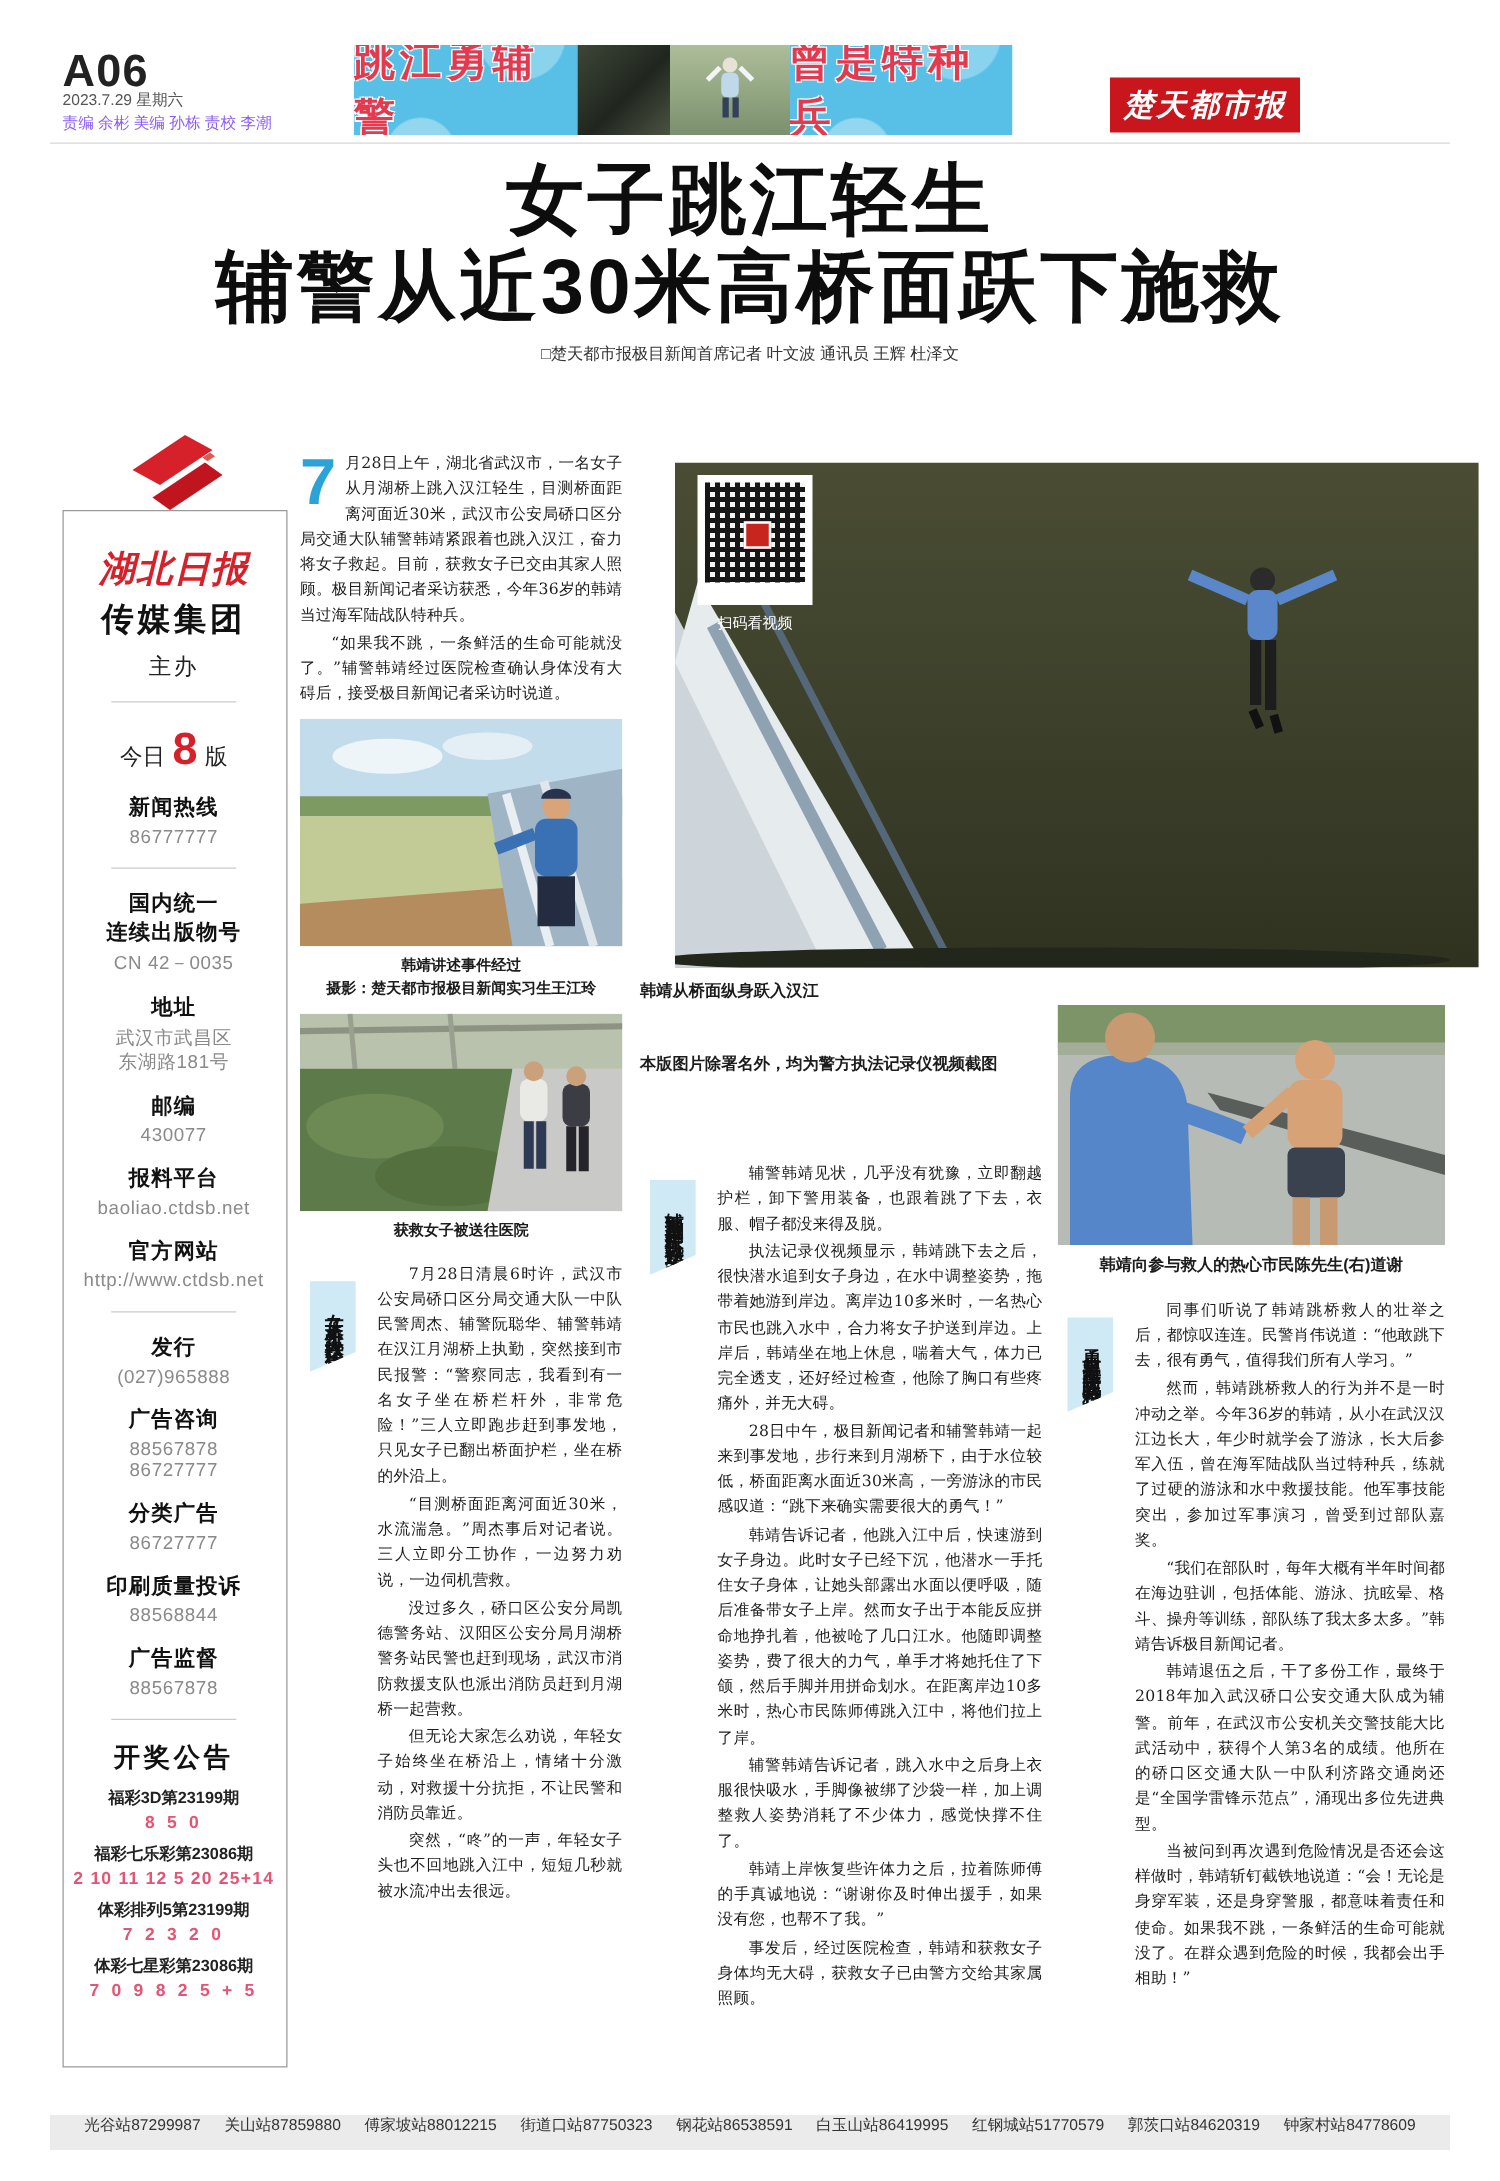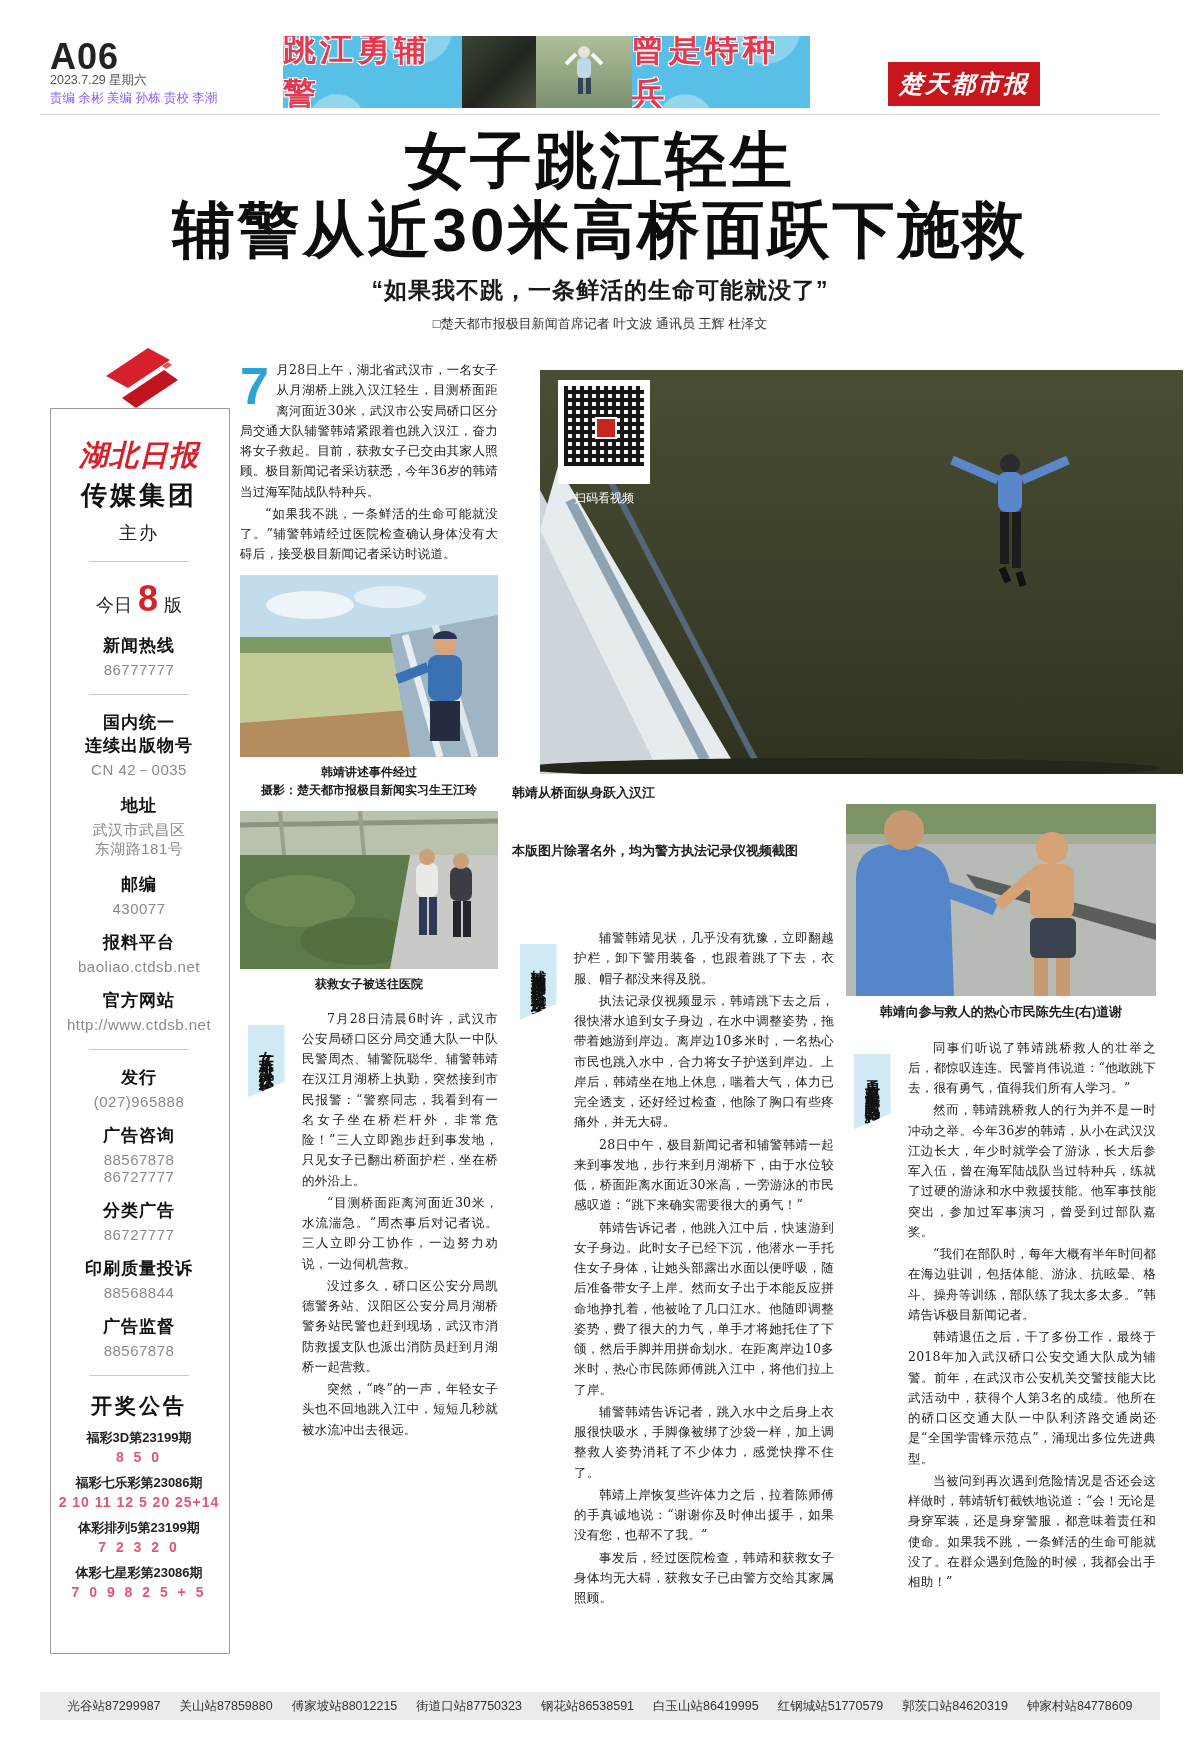--- a/index.html
+++ b/index.html
@@ -82,21 +82,21 @@
         padding:6px 6px 4px 6px;box-sizing:border-box;}
   .qr{width:80px;height:80px;position:relative;
       background-image:repeating-linear-gradient(0deg,#161616 0 4px,transparent 4px 8px),
                        repeating-linear-gradient(90deg,#161616 0 4px,transparent 4px 8px);
       background-color:#f4f4f4;}
   .qr .qrc{position:absolute;left:31px;top:31px;width:18px;height:18px;background:#c9251f;border:2px solid #fff;}
   .qrcap{position:absolute;left:40px;top:120px;width:104px;text-align:center;color:#fff;font-size:12px;}
 
   
   .foot{left:40px;top:1692px;width:1120px;height:28px;background:#ebebeb;display:flex;
-        align-items:center;justify-content:center;gap:19px;font-size:12.5px;color:#333;}
+        justify-content:center;gap:19px;font-size:12.5px;color:#333;}
 </style>
 </head>
 <body>
 
 <div class="page">
 
   <div class="abs pageno">A06</div>
   <div class="abs hdate">2023.7.29 星期六</div>
   <div class="abs heds">责编 余彬 美编 孙栋 责校 李潮</div>
 
@@ -120,21 +120,20 @@
   </div>
 
   <div class="abs masthead">
     <span>楚天都市报</span>
   </div>
   <div class="abs toprule"></div>
 
   <div class="abs hl">
     <div class="hl1">女子跳江轻生</div>
     <div class="hl2">辅警从近30米高桥面跃下施救</div>
-    <div class="hlsub">“如果我不跳，一条鲜活的生命可能就没了”</div>
     <div class="hlby">□楚天都市报极目新闻首席记者 叶文波 通讯员 王辉 杜泽文</div>
   </div>
 
   <div class="abs sbox"></div>
   <svg class="abs sblogo" viewBox="0 0 94 92">
     <path d="M14 36 L56 8 L78 20 L36 48 Z" fill="#d6212b"></path>
     <path d="M30 58 L72 30 L86 40 L44 68 Z" fill="#c0151f"></path>
     <path d="M70 26 l6 -4 l4 3 l-6 4 Z" fill="#e05a4e"></path>
   </svg>
   <div class="abs sb">
@@ -290,20 +289,21 @@
 
     <div class="secrow">
       <div class="ribcol">
         <div class="sectitle">惊魂</div>
         <div class="vrib">女子从桥上跳入汉江轻生</div>
       </div>
       <div class="sectext btext">
         <p>7月28日清晨6时许，武汉市公安局硚口区分局交通大队一中队民警周杰、辅警阮聪华、辅警韩靖在汉江月湖桥上执勤，突然接到市民报警：“警察同志，我看到有一名女子坐在桥栏杆外，非常危险！”三人立即跑步赶到事发地，只见女子已翻出桥面护栏，坐在桥的外沿上。</p>
         <p>“目测桥面距离河面近30米，水流湍急。”周杰事后对记者说。三人立即分工协作，一边努力劝说，一边伺机营救。</p>
         <p>没过多久，硚口区公安分局凯德警务站、汉阳区公安分局月湖桥警务站民警也赶到现场，武汉市消防救援支队也派出消防员赶到月湖桥一起营救。</p>
+        <p>但无论大家怎么劝说，年轻女子始终坐在桥沿上，情绪十分激动，对救援十分抗拒，不让民警和消防员靠近。</p>
         <p>突然，“咚”的一声，年轻女子头也不回地跳入江中，短短几秒就被水流冲出去很远。</p>
       </div>
     </div>
   </div>
 
   <div class="abs colB">
     <div class="ribcol">
       <div class="sectitle">壮举</div>
       <div class="vrib">辅警翻越护栏跳江救起女子</div>
     </div>

